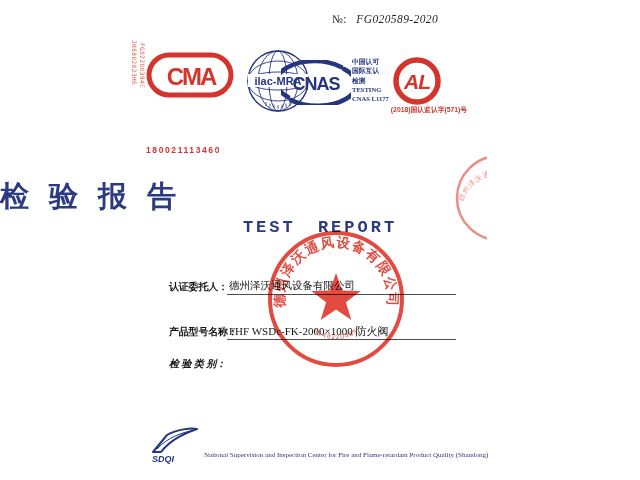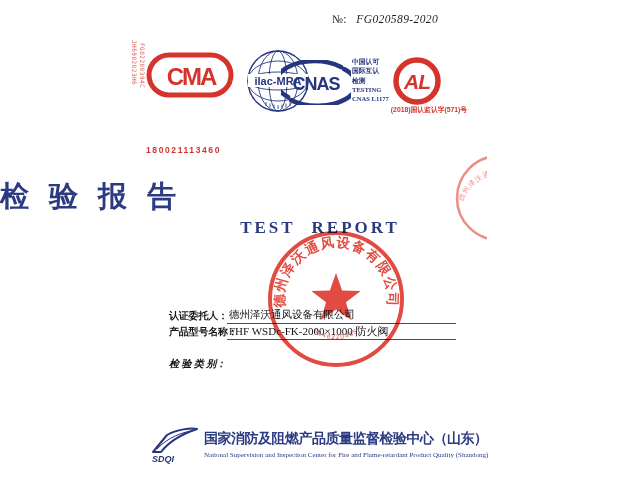--- a/index.html
+++ b/index.html
@@ -19,28 +19,28 @@
   
   .cnas-lines{left:352px;top:57px;color:#25357e;font-size:6.8px;font-weight:bold;line-height:9.3px;}
   .cnas-lines .en{font-family:"Liberation Serif",serif;font-size:6.6px;}
   
   .cal-caption{left:368px;top:105px;width:122px;text-align:center;color:#d5342c;
                font-size:6.8px;font-weight:bold;}
   
   .title-zh{left:0;right:0;top:177px;color:#2c3a82;font-size:29px;
             font-weight:bold;letter-spacing:6px;}
   .title-en{left:0;right:0;top:218px;text-align:center;color:#2c3a82;font-size:17px;
-            font-weight:bold;font-family:Liberation Serif, serif;letter-spacing:3px;word-spacing:9px;}
+            font-weight:bold;font-family:Liberation Mono, monospace;letter-spacing:3px;word-spacing:9px;}
   
   .field-row{left:169px;width:290px;height:16px;color:#141414;}
   .field-label{position:absolute;left:0;top:1px;font-size:10px;font-weight:bold;letter-spacing:-.2px;white-space:nowrap;}
   .field-value{position:absolute;left:58px;top:0;width:227px;height:15px;
                border-bottom:1.5px solid #4d4d4d;font-size:10.5px;padding-left:2px;
                white-space:nowrap;overflow:hidden;}
-  .row1{top:308px;} .row2{top:324px;} .row3{top:356px;font-style:italic;}
+  .row1{top:279px;} .row2{top:324px;} .row3{top:356px;font-style:italic;}
   .row2 .field-value{font-family:"Liberation Serif",serif;font-size:11px;}
   
   .stamp{left:261px;top:224px;opacity:.88;mix-blend-mode:multiply;}
   .edge-stamp{left:441px;top:151px;width:46px;height:94px;overflow:hidden;opacity:.55;}
   
   .footer-zh{left:204px;top:430px;color:#2c3a82;font-size:14px;font-weight:bold;
              letter-spacing:-.5px;white-space:nowrap;}
   .footer-en{left:204px;top:451px;color:#2c3a82;font-size:7px;
              font-family:"Liberation Serif",serif;white-space:nowrap;}
   svg text{font-family:"Liberation Sans",sans-serif;}
@@ -135,16 +135,15 @@
         <textPath href="#edgeArc" startOffset="50%" text-anchor="middle">德州泽沃通风设备有限公司</textPath>
       </text>
     </svg>
   </div>
 
   <svg class="abs" style="left:147px;top:426px;" width="54" height="38" viewBox="0 0 54 38">
     <path d="M6,26 L20,9 C30,3 44,2 50,3 C38,7 24,13 14,26 Z" fill="none" stroke="#25357e" stroke-width="2" stroke-linejoin="round"></path>
     <path d="M10,23 C21,11 36,6 47,4.5" fill="none" stroke="#25357e" stroke-width="1"></path>
     <text x="5" y="36" font-size="9" font-weight="bold" font-style="italic" fill="#25357e">SDQI</text>
   </svg>
-  <div class="abs footer-zh">国家消防及阻燃产品质量监督检验中心（山东）</div>
   <div class="abs footer-en">National Supervision and Inspection Center for Fire and Flame-retardant Product Quality (Shandong)</div>
 
 </div>
 
 </body></html>

